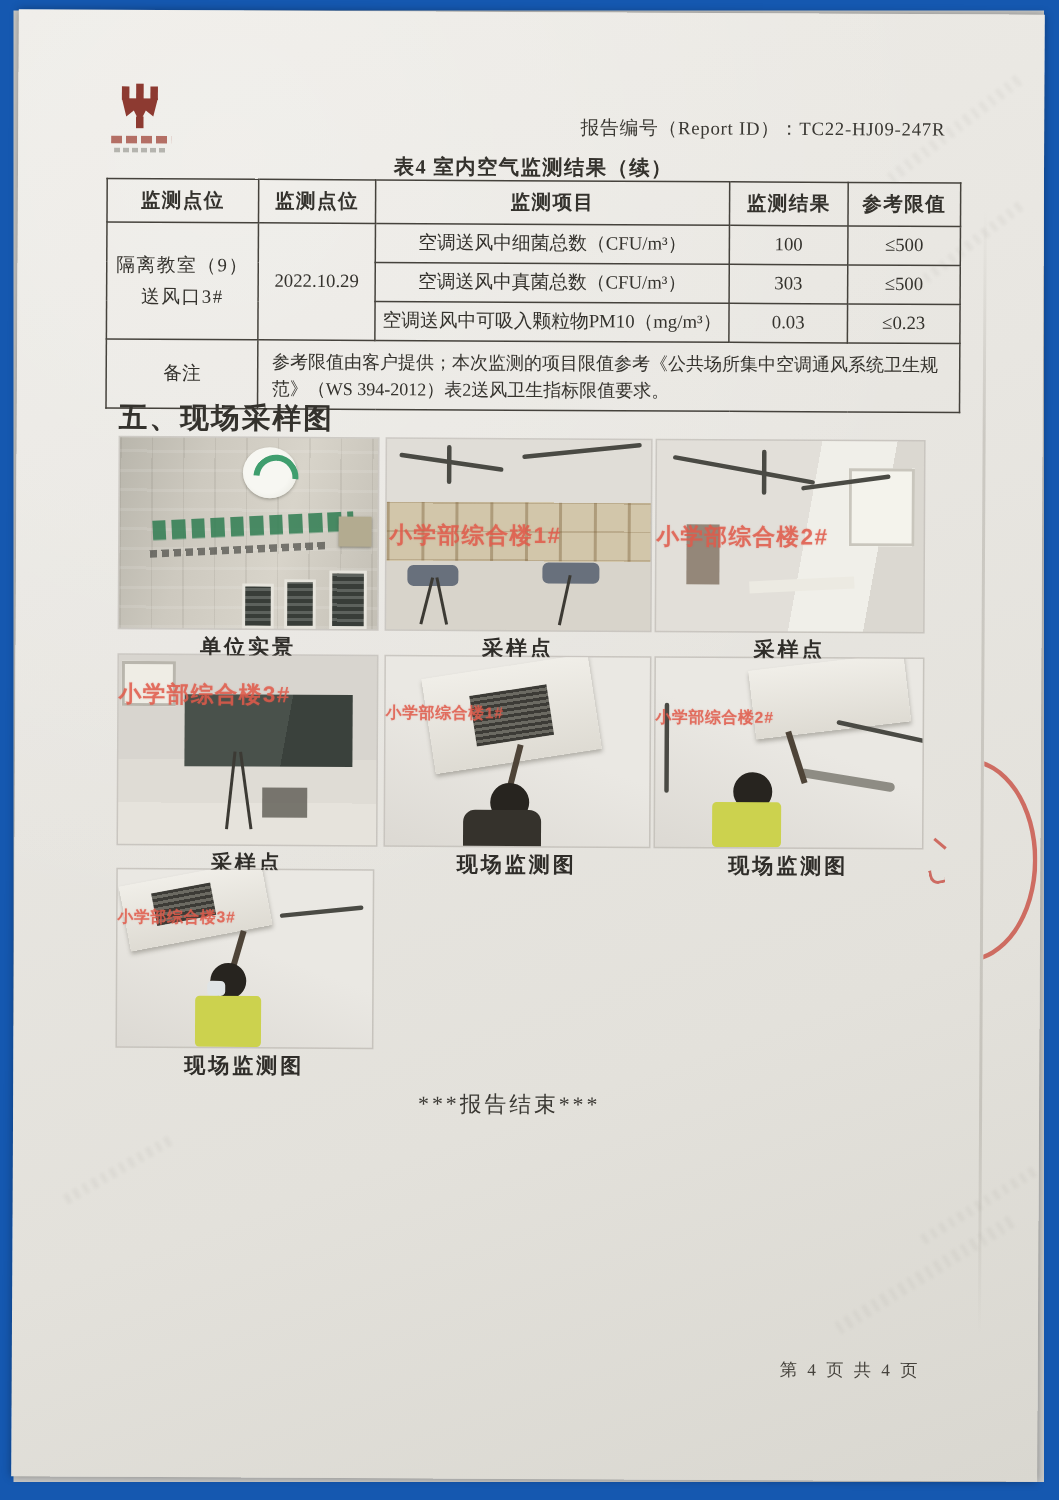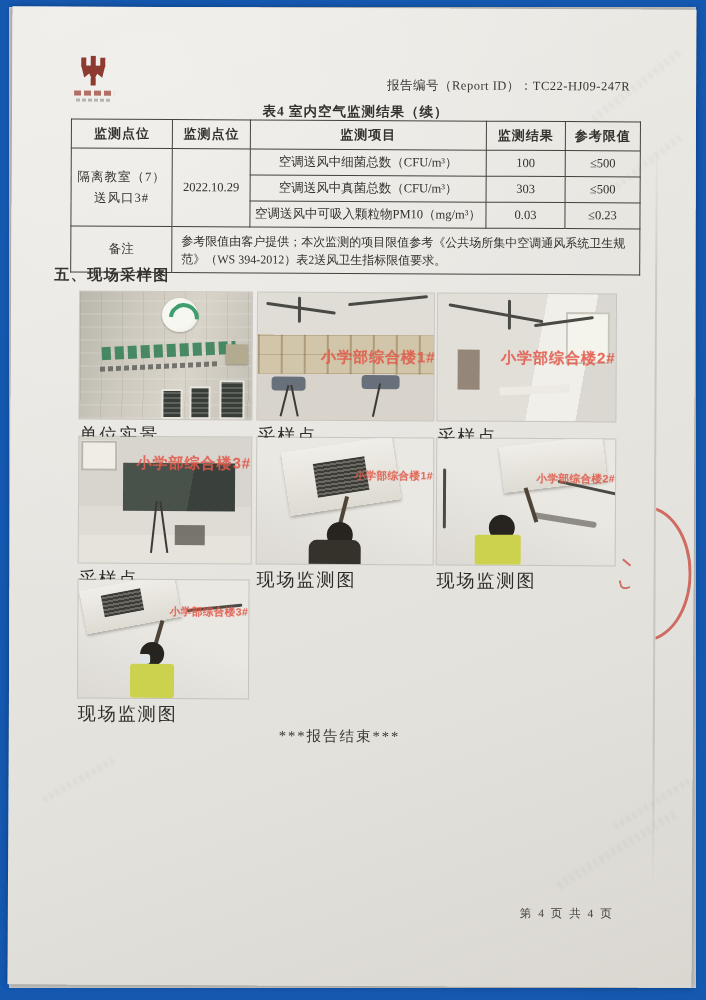--- a/index.html
+++ b/index.html
@@ -35,26 +35,26 @@
   table{border-collapse:collapse;width:569px;table-layout:fixed;}
   td,th{border:1px solid #45423c;font-size:12.5px;text-align:center;
     vertical-align:middle;padding:2px 3px;color:#34322d;}
   table{border:1.6px solid #3a3733;}
   th{font-weight:bold;height:24px;letter-spacing:1px;font-size:13px;}
   .r-item{height:26px;}
   .cell-point{line-height:1.65;letter-spacing:1px;font-size:12.5px;}
   .cell-remark{text-align:left;font-size:12px;line-height:1.5;padding:4px 9px;}
   .remark-h{height:46px;}
   
-  .sec-head{left:43px;top:259px;font-size:15px;font-weight:bold;letter-spacing:1.5px;}
+  .sec-head{left:68px;top:259px;font-size:19px;font-weight:bold;letter-spacing:1.5px;}
   
   .photo{position:absolute;overflow:hidden;outline:1px solid rgba(110,105,95,.25);}
-  .caption{position:absolute;font-weight:normal;font-size:18px;
+  .caption{position:absolute;text-align:center;font-weight:bold;font-size:14px;
     letter-spacing:2px;color:#2f2d29;}
-  .wm{position:absolute;text-align:right;font-family:"Liberation Sans","DejaVu Sans",sans-serif;
+  .wm{position:absolute;text-align:left;font-family:"Liberation Sans","DejaVu Sans",sans-serif;
     font-weight:bold;color:rgba(224,90,74,.8);text-shadow:0 0 1px rgba(224,90,74,.4);}
   .wm-big{font-size:15px;letter-spacing:1px;}
   .wm-sm{font-size:10.5px;letter-spacing:.5px;}
   .d{position:absolute;} 
   
   .p1{background:
       repeating-linear-gradient(0deg,rgba(255,255,255,.10) 0 2px,transparent 2px 13px),
       repeating-linear-gradient(90deg,rgba(90,85,75,.10) 0 1px,transparent 1px 21px),
       linear-gradient(105deg,#b9b6ac 0%,#cdc9bf 30%,#d8d4ca 62%,#c3bfb5 100%);}
   .p1-circle{left:82px;top:6px;width:36px;height:34px;border-radius:50%;
@@ -183,21 +183,21 @@
           </colgroup>
         <tbody>
             <tr>
           <th>监测点位</th>
           <th>监测点位</th>
           <th>监测项目</th>
           <th>监测结果</th>
           <th>参考限值</th>
         </tr>
         <tr class="r-item">
-          <td rowspan="3" class="cell-point">隔离教室（7）送风口3#</td>
+          <td rowspan="3" class="cell-point">隔离教室（9）送风口3#</td>
           <td rowspan="3">2022.10.29</td>
           <td>空调送风中细菌总数（CFU/m³）</td>
           <td>100</td>
           <td>≤500</td>
         </tr>
         <tr class="r-item">
           <td>空调送风中真菌总数（CFU/m³）</td>
           <td>303</td>
           <td>≤500</td>
         </tr>

